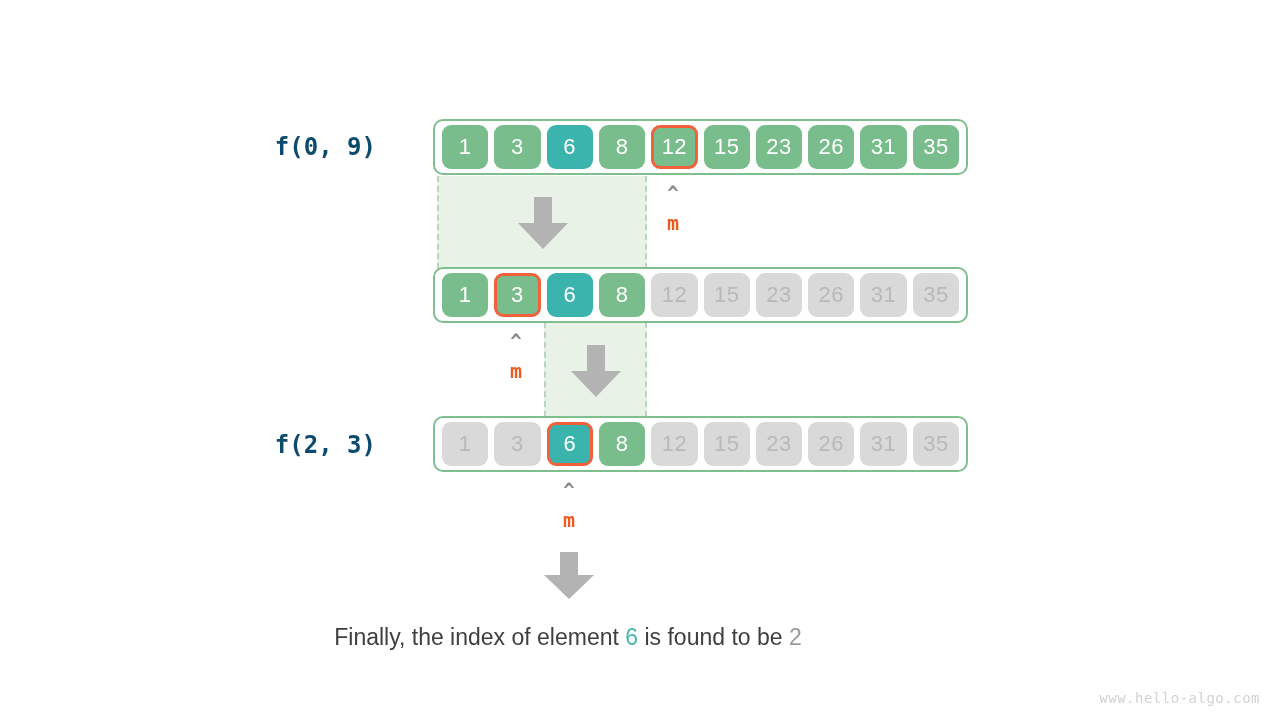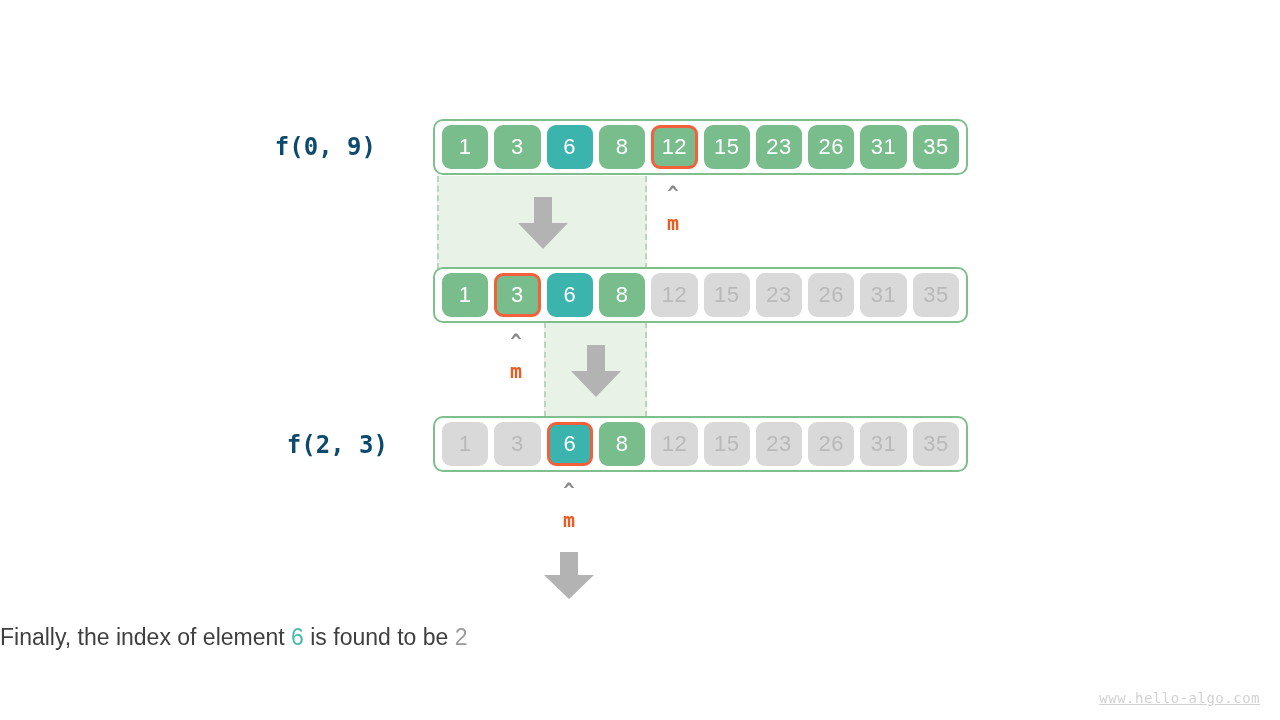--- a/index.html
+++ b/index.html
@@ -121,38 +121,38 @@
     color: #ef5a21;
     line-height: 24px;
     margin-top: 10px;
   }
 
   
   .caption {
     position: absolute;
     left: 0;
     width: 1136px;
+    text-align: center;
     font-family: "Liberation Sans", sans-serif;
     font-size: 23px;
     color: #3f3f3f;
     white-space: pre;
   }
   .caption .hl-target { color: #4bb8ae; }
   .caption .hl-index  { color: #9b9b9b; }
 
   
   .watermark {
     position: absolute;
     right: 20px;
     bottom: 14px;
     font-family: "DejaVu Sans Mono", "Liberation Mono", monospace;
     font-size: 14px;
     color: #d2d2d2;
     letter-spacing: 0.5px;
-    text-decoration: underline;
   }
 </style>
 </head>
 <body>
 
 <div id="stage">
 
   <div class="band" style="left:437px; top:176px; width:210px; height:93px;"></div>
   <div class="band" style="left:544px; top:322px; width:103px; height:95px;"></div>
 
@@ -194,21 +194,21 @@
     <div class="cell dim">23</div>
     <div class="cell dim">26</div>
     <div class="cell dim">31</div>
     <div class="cell dim">35</div>
   </div>
   <div class="pointer" style="left:496px; top:333px;">
     <span class="caret">^</span>
     <span class="mlabel">m</span>
   </div>
 
-  <div class="row-label" style="top:431px; left:188px; width:200px;">f(2, 3)</div>
+  <div class="row-label" style="top:431px; left:176px; width:200px;">f(2, 3)</div>
   <div class="array-row" style="top:416px;">
     <div class="cell dim">1</div>
     <div class="cell dim">3</div>
     <div class="cell target marked">6</div>
     <div class="cell active">8</div>
     <div class="cell dim">12</div>
     <div class="cell dim">15</div>
     <div class="cell dim">23</div>
     <div class="cell dim">26</div>
     <div class="cell dim">31</div>

